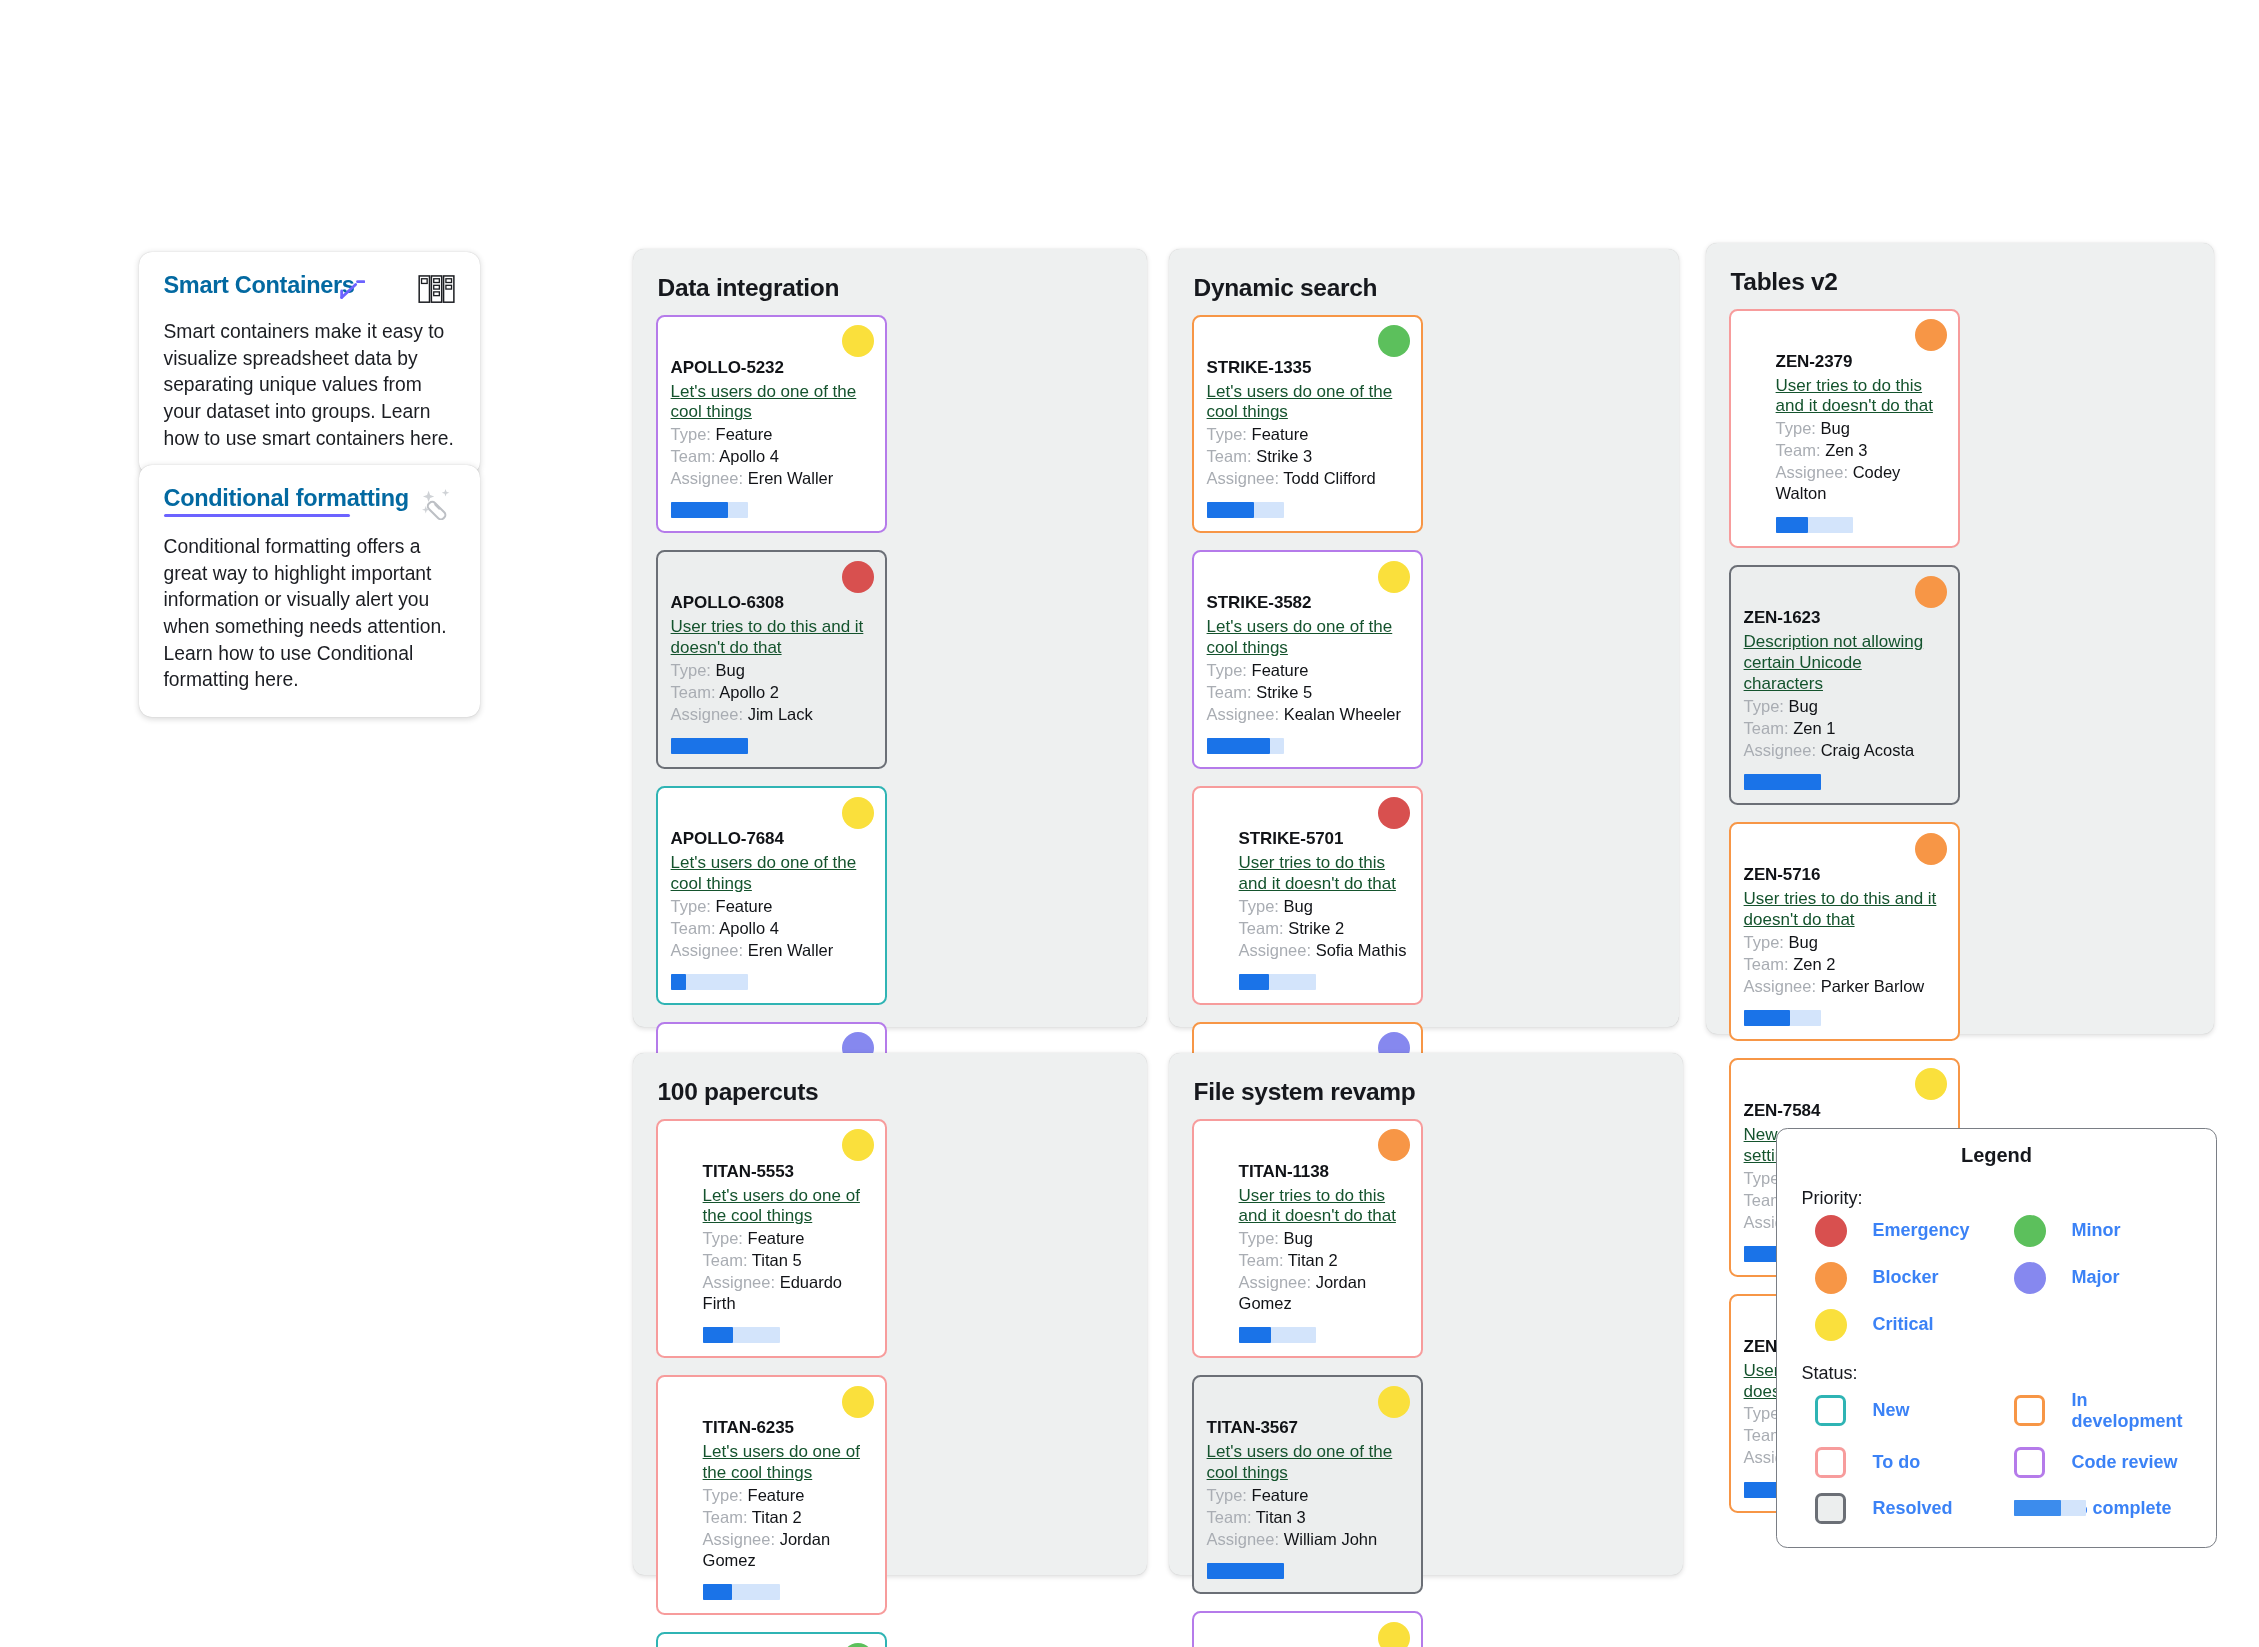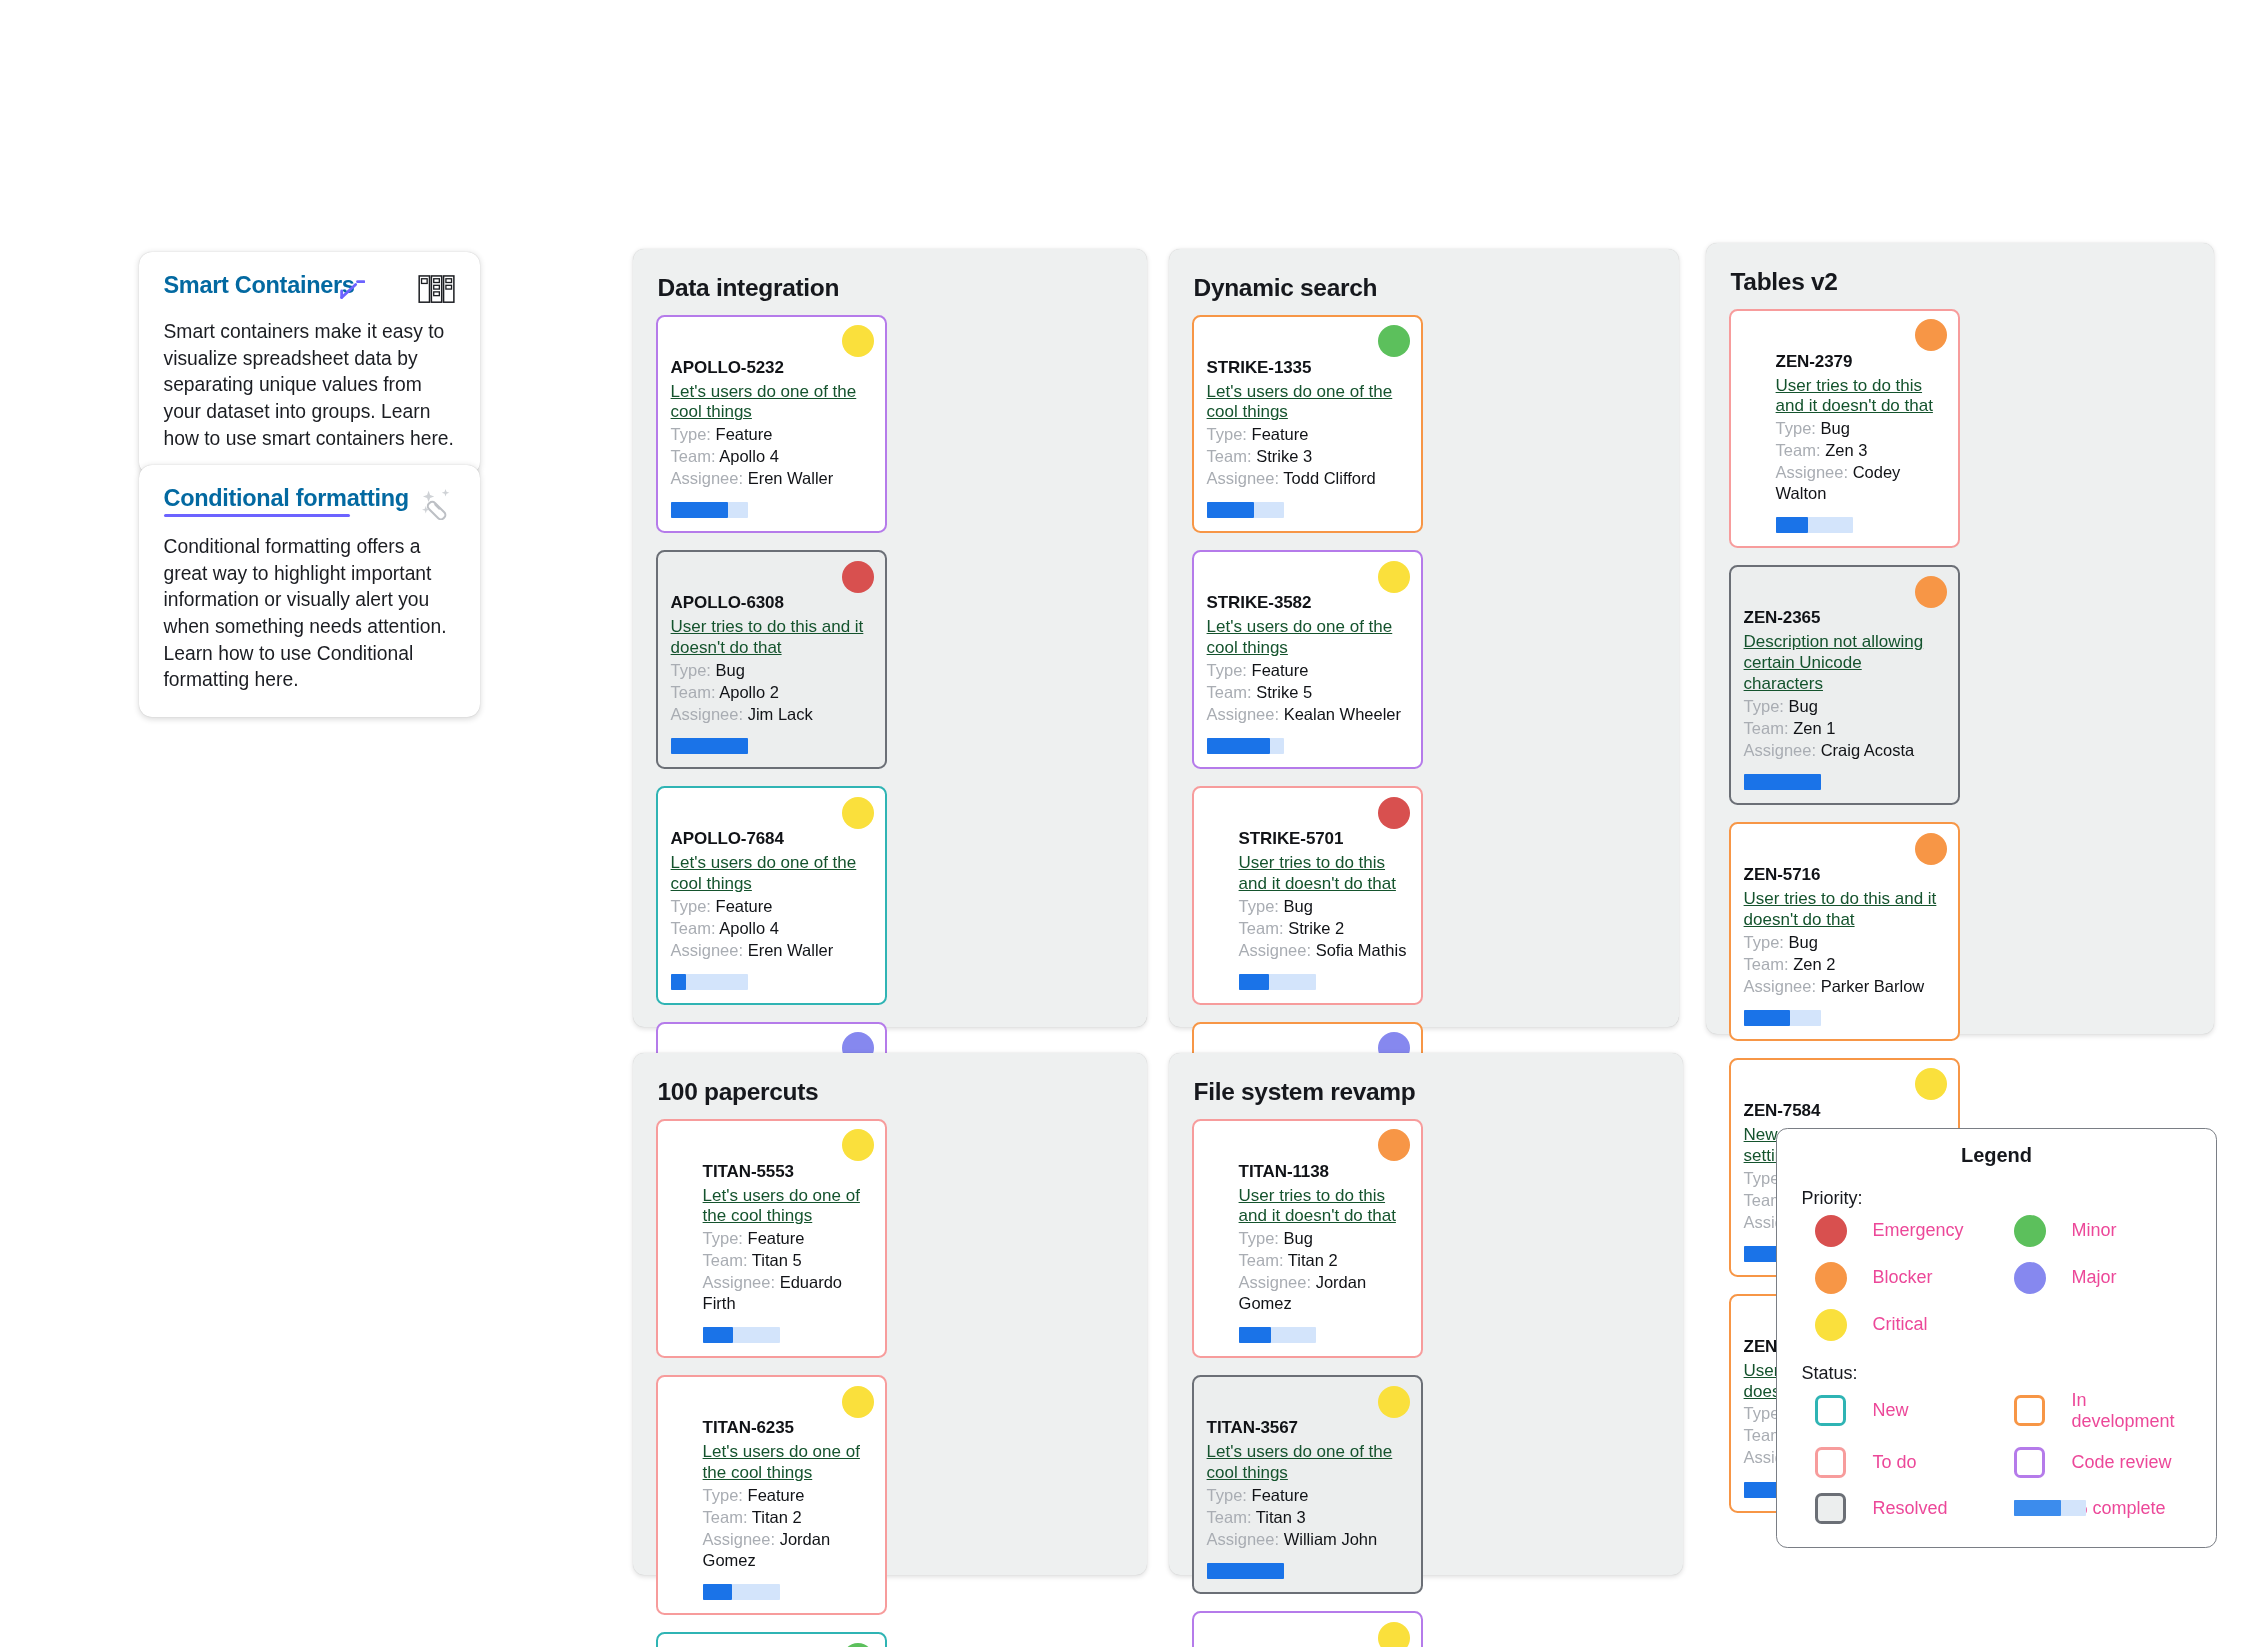--- a/index.html
+++ b/index.html
@@ -141,21 +141,21 @@
   .legend-section-label {
     font-size: 18px; color: #16181d; margin-bottom: 5.6px;
   }
   .legend-grid {
     display: grid;
     grid-template-columns: 58px 141px 58px auto;
     align-items: center;
     row-gap: 15px;
     margin-left: 13px;
   }
-  .legend-grid .lg-text { font-size: 18px; color: #ec4899; }
+  .legend-grid .lg-text { font-size: 18px; color: #3b82f6; font-weight: bold; }
   .legend-dot { width: 32px; height: 32px; border-radius: 50%; }
   .legend-swatch {
     width: 31px; height: 31px; border-radius: 6.6px;
     border: 3.3px solid #999; box-sizing: border-box; background:#fff;
   }
   .legend-spacer { height: 22.6px; }
   .legend-progress {
     position: relative; width: 72px; height: 16px;
     background: #d3e4fb; border-radius: 0.9px;
   }
@@ -345,21 +345,21 @@
         <div class="field">Type: <b>Bug</b></div>
         <div class="field">Team: <b>Zen 3</b></div>
         <div class="field">Assignee: <b>Codey Walton</b></div>
         <div class="spacer"></div>
         <div class="progress">
           <i style="width: 42%;"></i>
         </div>
       </div>
       <div class="ticket st-resolved tall">
         <span class="dot" style="background: rgb(247, 150, 70);"></span>
-        <div class="ticket-key">ZEN-2365</div>
+        <div class="ticket-key">ZEN-1623</div>
         <div class="ticket-summary">Description not allowing certain Unicode characters</div>
         <div class="field">Type: <b>Bug</b></div>
         <div class="field">Team: <b>Zen 1</b></div>
         <div class="field">Assignee: <b>Craig Acosta</b></div>
         <div class="spacer"></div>
         <div class="progress">
           <i style="width: 100%;"></i>
         </div>
       </div>
       <div class="ticket st-indev tall">

